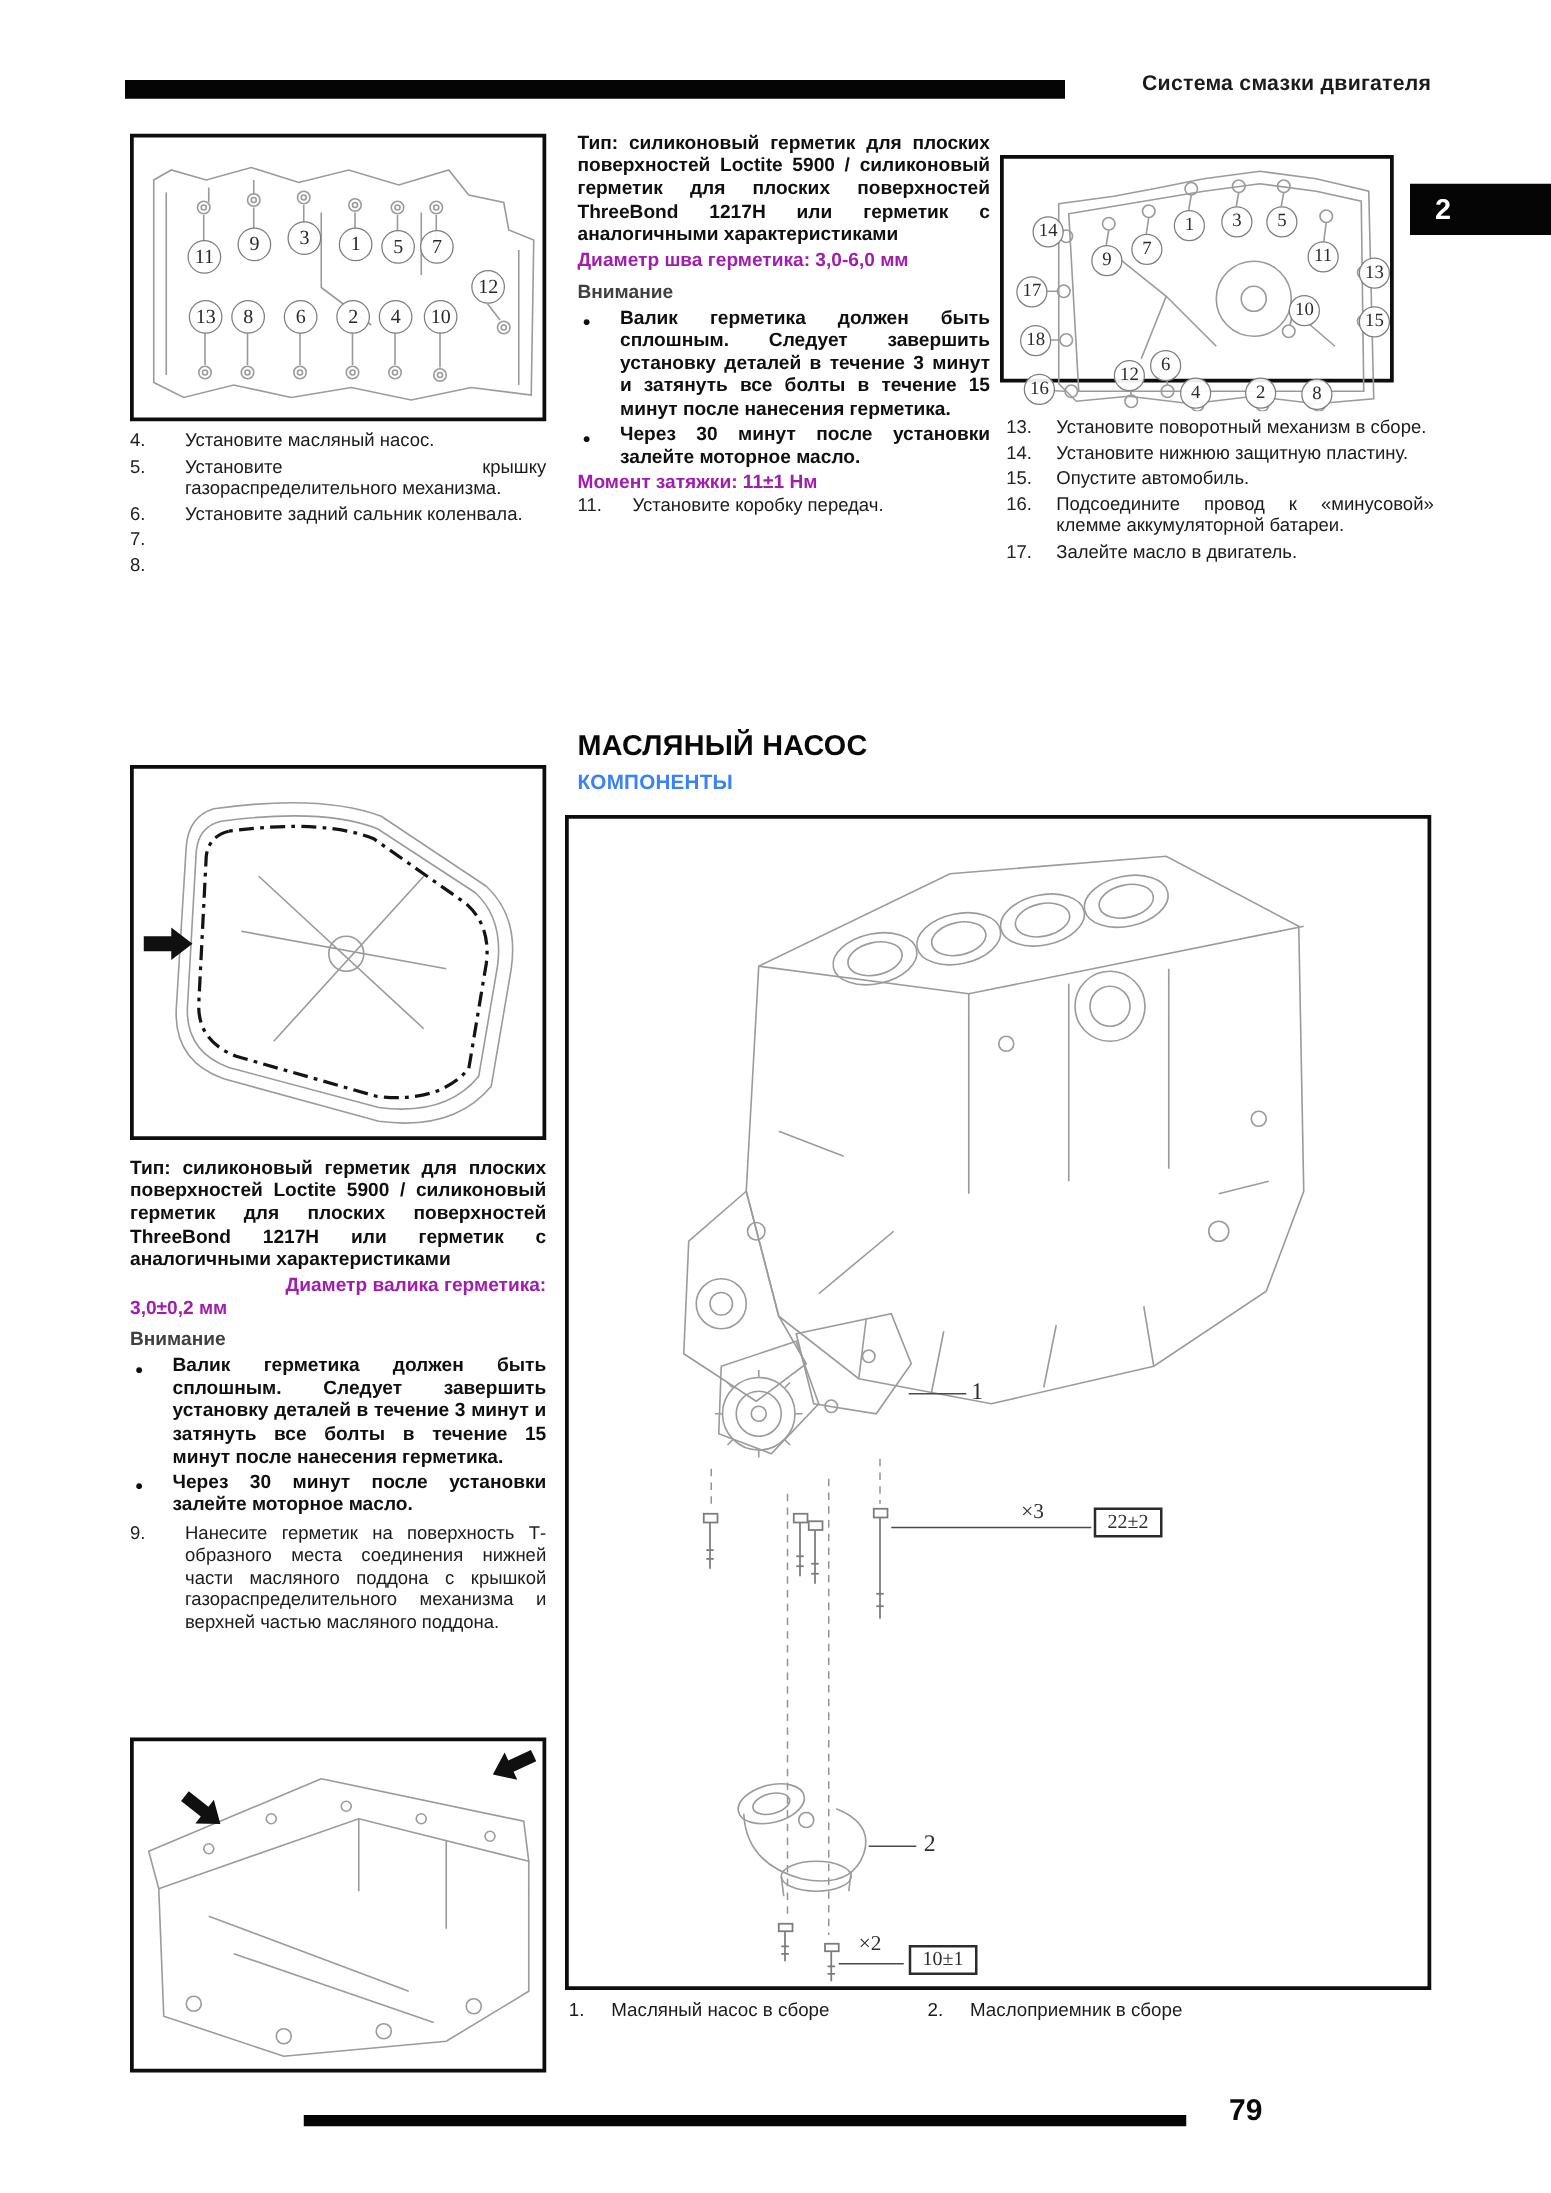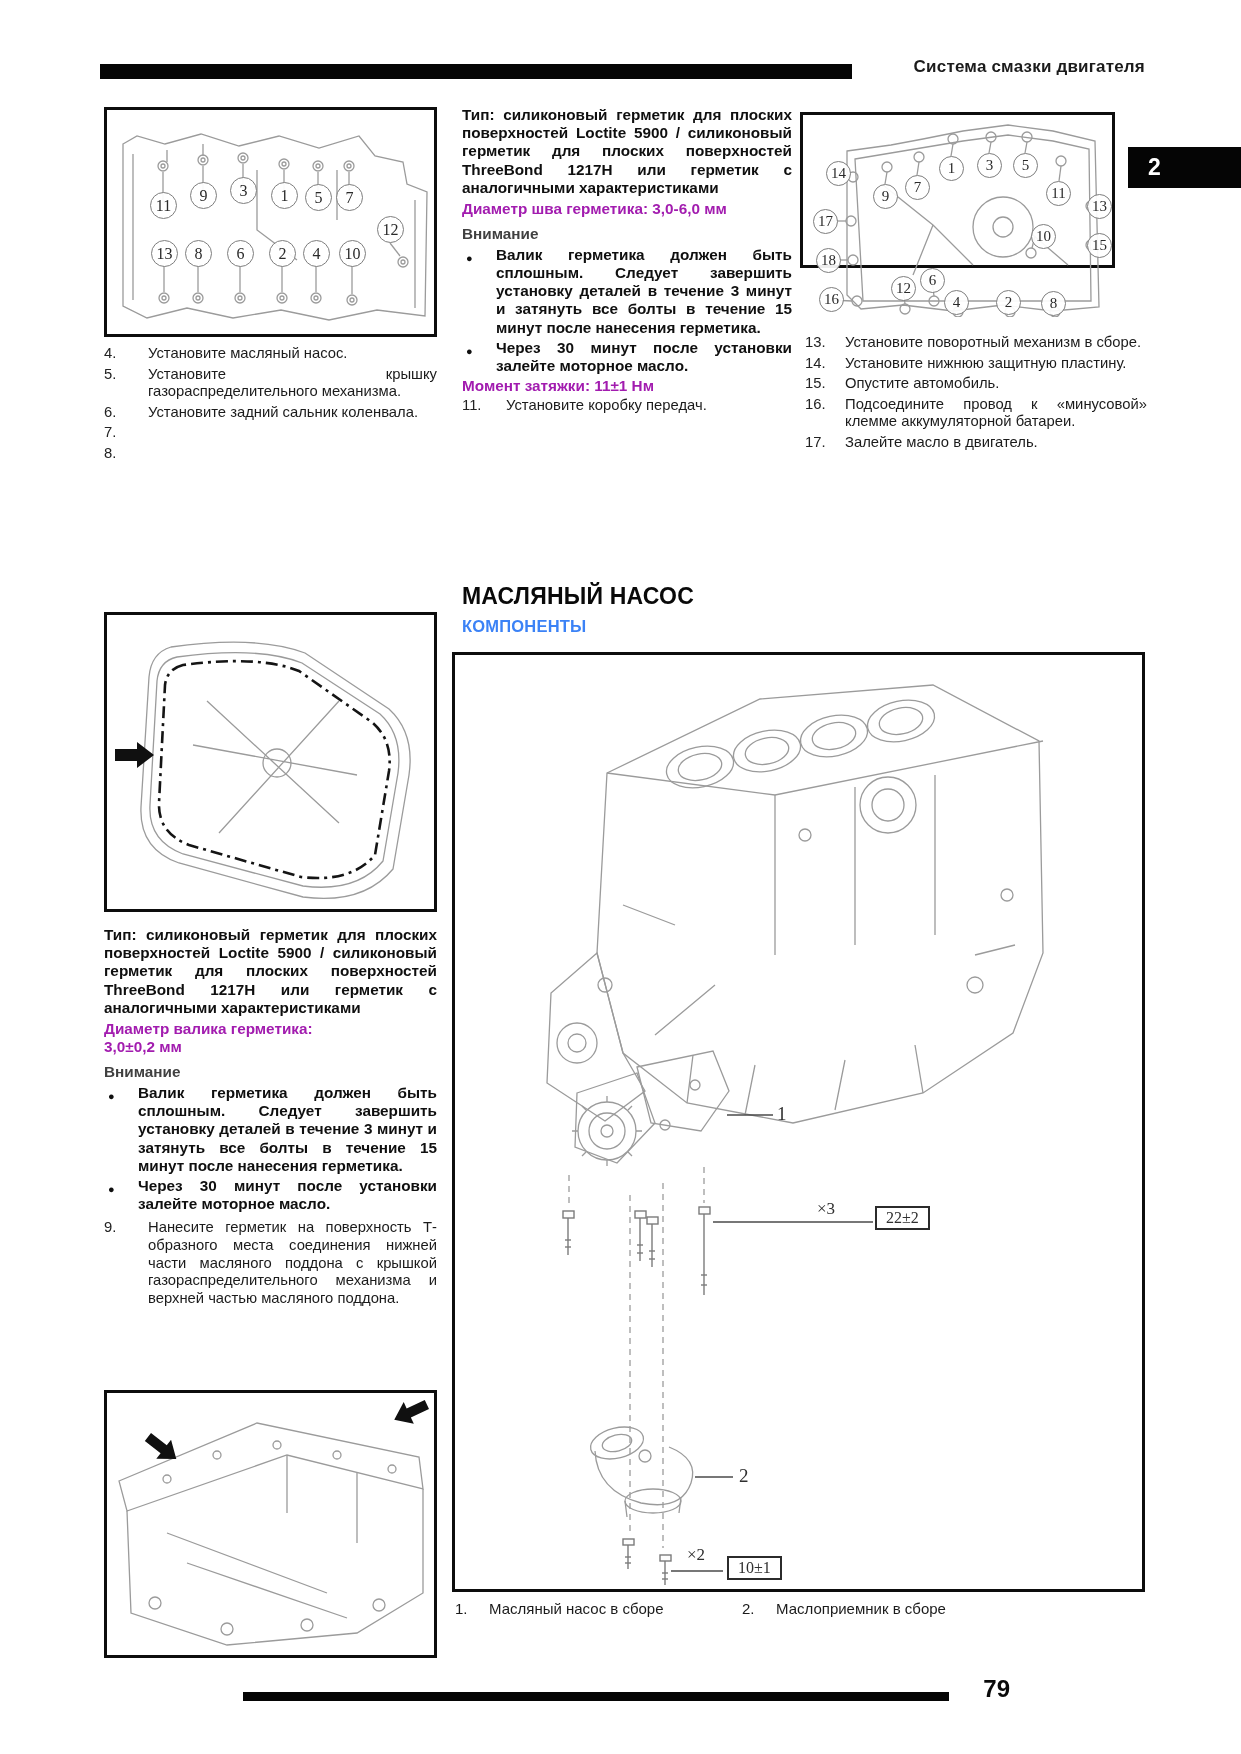--- a/index.html
+++ b/index.html
@@ -121,21 +121,21 @@
     <span class="callout" style="left:229px;top:74px;">7</span>
     <span class="callout" style="left:270px;top:106px;">12</span>
     <span class="callout" style="left:44px;top:130px;">13</span>
     <span class="callout" style="left:78px;top:130px;">8</span>
     <span class="callout" style="left:120px;top:130px;">6</span>
     <span class="callout" style="left:162px;top:130px;">2</span>
     <span class="callout" style="left:196px;top:130px;">4</span>
     <span class="callout" style="left:232px;top:130px;">10</span>
   </div>
 
-  <div class="frame" style="left:800px;top:112px;width:315px;height:156px;">
+  <div class="frame" style="left:800px;top:124px;width:315px;height:182px;">
     <svg width="309" height="202" viewBox="0 0 309 202">
       <path class="art" d="M44,36 L88,30 L120,24 L160,16 L205,10 L250,16 L292,26 L296,192 L250,196 L200,190 L150,196 L100,190 L58,194 L44,180 Z"></path>
       <path class="art" d="M52,44 L100,36 L160,26 L205,20 L250,26 L286,34 L288,186 L60,186 Z"></path>
       <circle class="art" cx="200" cy="112" r="30"></circle>
         <circle class="art" cx="200" cy="112" r="10"></circle>
       <path class="art" d="M80,70 L130,110 L170,150 M130,110 L110,160 M230,120 L265,150"></path>
       <g class="art">
         <circle cx="50" cy="62" r="5"></circle>
           <circle cx="48" cy="106" r="5"></circle>
           <circle cx="50" cy="145" r="5"></circle>
@@ -268,21 +268,21 @@
       <path class="art" d="M70,42 Q52,46 50,66 L43,190 Q41,226 76,239 L196,271 Q250,278 276,246 L291,158 Q296,120 273,99 L195,48 Q152,31 70,42 Z"></path>
       <path class="art" d="M100,86 L232,208 M232,86 L112,218 M86,130 L250,160"></path>
       <circle class="art" cx="170" cy="148" r="14"></circle>
       <path class="bead" d="M76,50 Q60,54 58,70 L52,188 Q51,218 82,230 L194,262 Q244,268 268,240 L282,156 Q286,126 266,108 L192,56 Q152,40 76,50 Z"></path>
       <path class="arrowb" d="M8,134 h22 v-7 l17,13 l-17,13 v-7 h-22 z"></path>
     </svg>
   </div>
 
   <div class="txtcol" style="left:104px;top:926px;width:333px;">
     <div class="boldblock">Тип: силиконовый герметик для плоских поверхностей Loctite 5900 / силиконовый герметик для плоских поверхностей ThreeBond 1217H или герметик с аналогичными характеристиками</div>
-    <div class="boldline" style="margin-top:3px;">Диаметр валика герметика:</div>
+    <div class="boldline" style="margin-top:3px;text-align:right;">Диаметр валика герметика:</div>
     <div class="boldline">3,0±0,2 мм</div>
     <div class="attn">Внимание</div>
     <div class="bullet">
       <span class="dot">●</span>
       <span class="t">Валик герметика должен быть сплошным. Следует завершить установку деталей в течение 3 минут и затянуть все болты в течение 15 минут после нанесения герметика.</span>
     </div>
     <div class="bullet">
       <span class="dot">●</span>
       <span class="t">Через 30 минут после установки залейте моторное масло.</span>
     </div>

